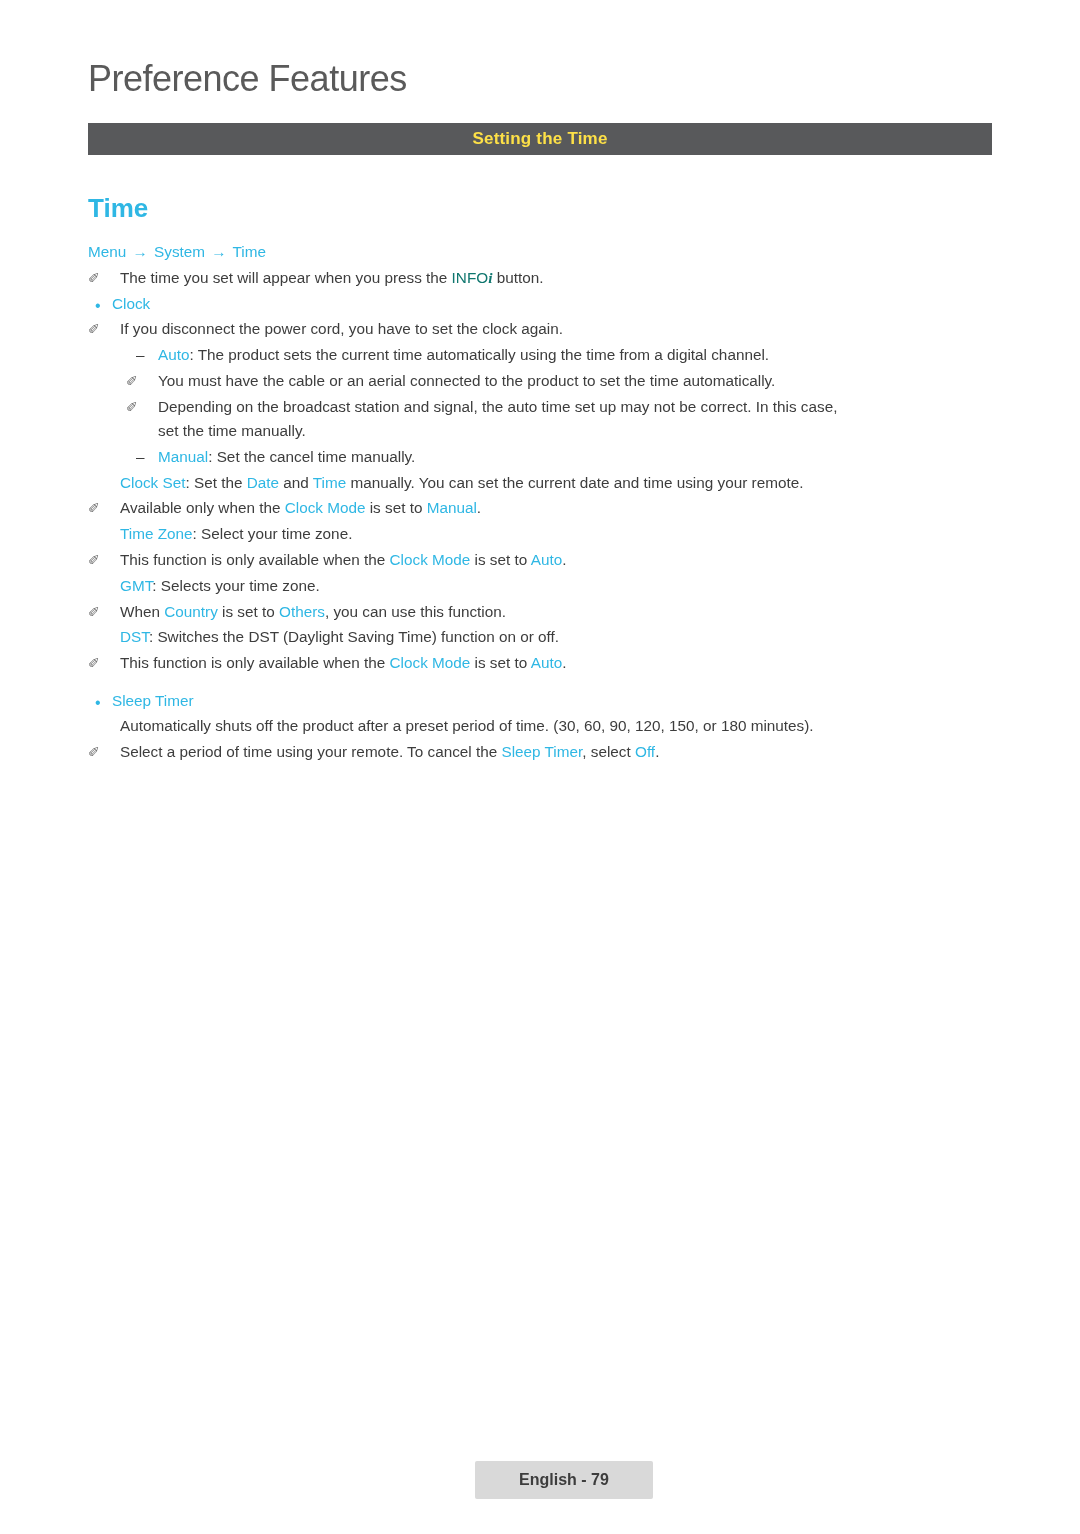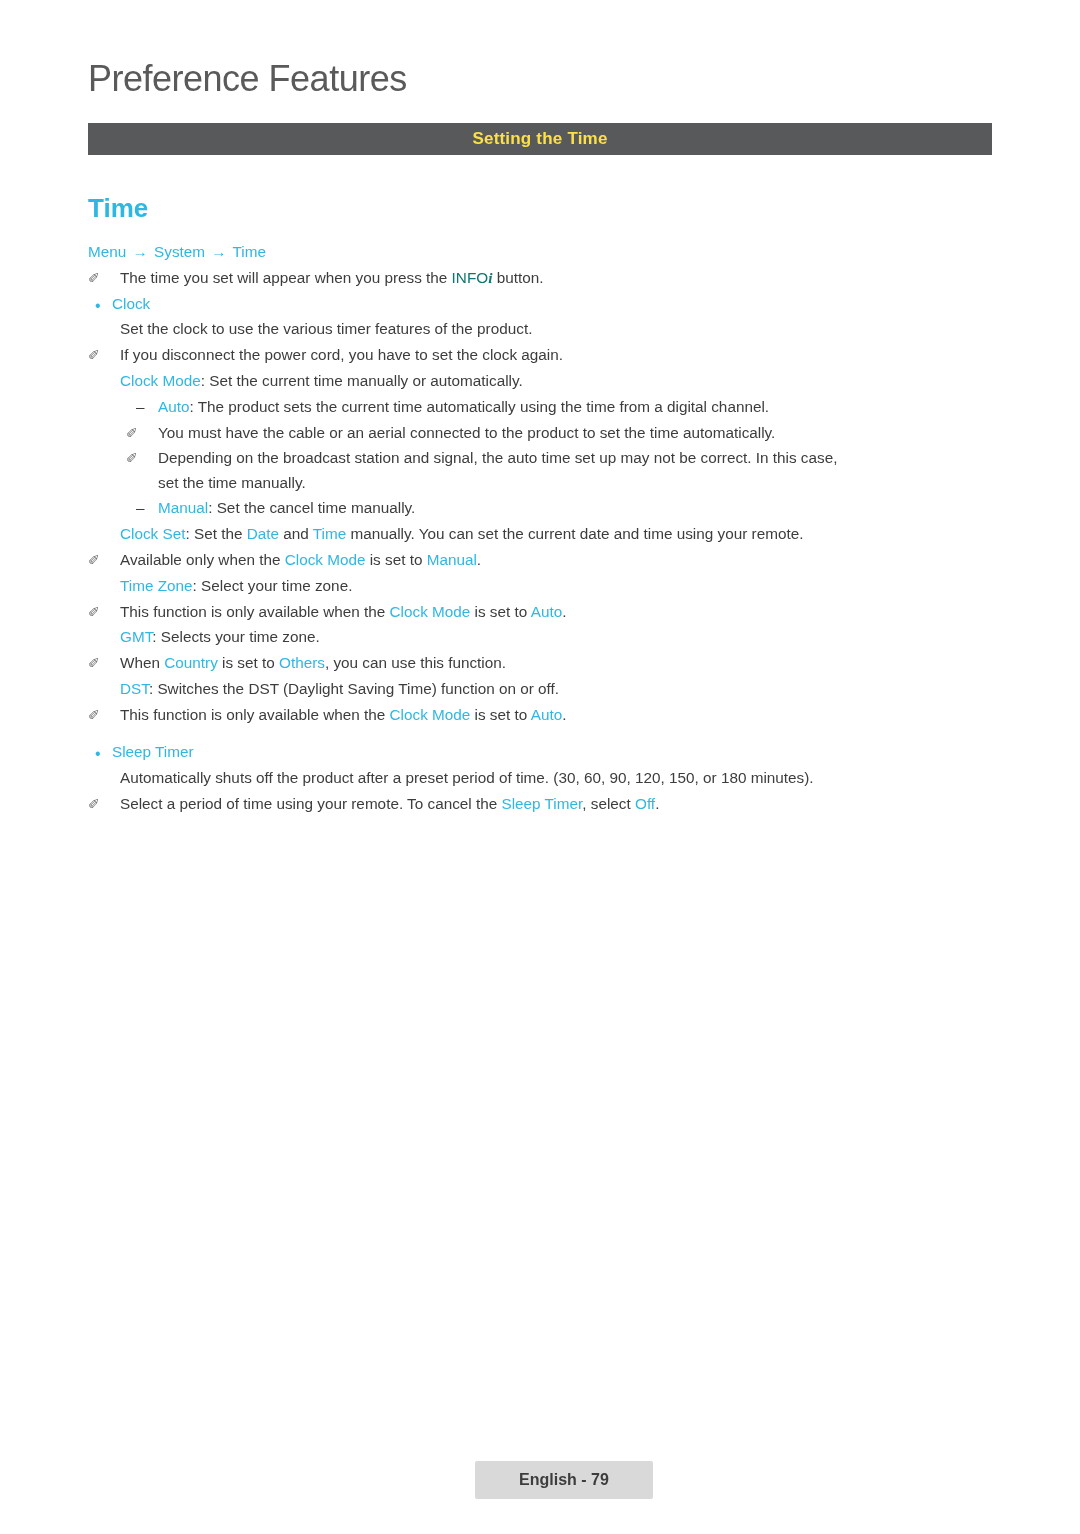--- a/index.html
+++ b/index.html
@@ -164,30 +164,26 @@
     <div class="line hang">
       <span class="note-icon">✐</span>
       <span>The time you set will appear when you press the </span><span class="info-badge"><span>INFO</span><i>i</i></span><span> button.</span>
     </div>
 
     <div class="bullet-line">
       <span class="bullet-dot">•</span>
       <span class="cyan">Clock</span>
     </div>
 
-    <div class="line indent1">Set the clock to use the various timer features of the product.</div>
 
     <div class="line hang">
       <span class="note-icon">✐</span>
       <span>If you disconnect the power cord, you have to set the clock again.</span>
     </div>
 
-    <div class="line indent1">
-      <span class="cyan">Clock Mode</span><span>: Set the current time manually or automatically.</span>
-    </div>
 
     <div class="dash-line">
       <span class="dash-mark">–</span>
       <span class="cyan">Auto</span><span>: The product sets the current time automatically using the time from a digital channel.</span>
     </div>
 
     <div class="line hang2">
       <span class="note-icon">✐</span>
       <span>You must have the cable or an aerial connected to the product to set the time automatically.</span>
     </div>

